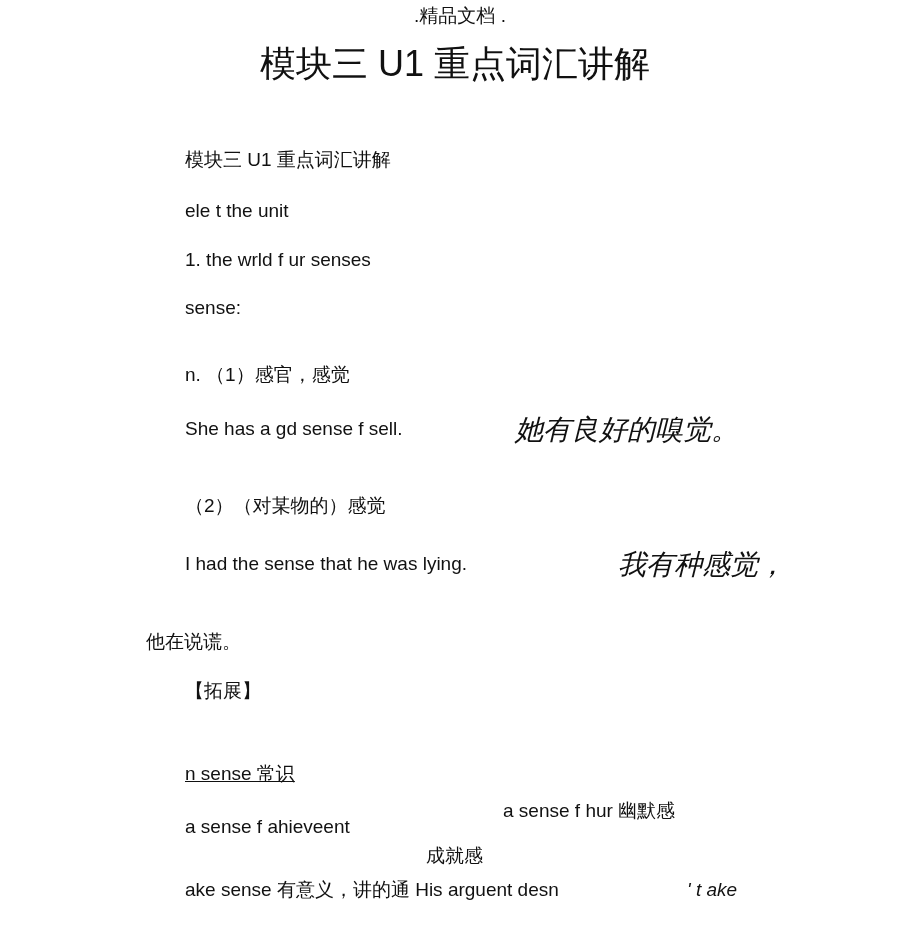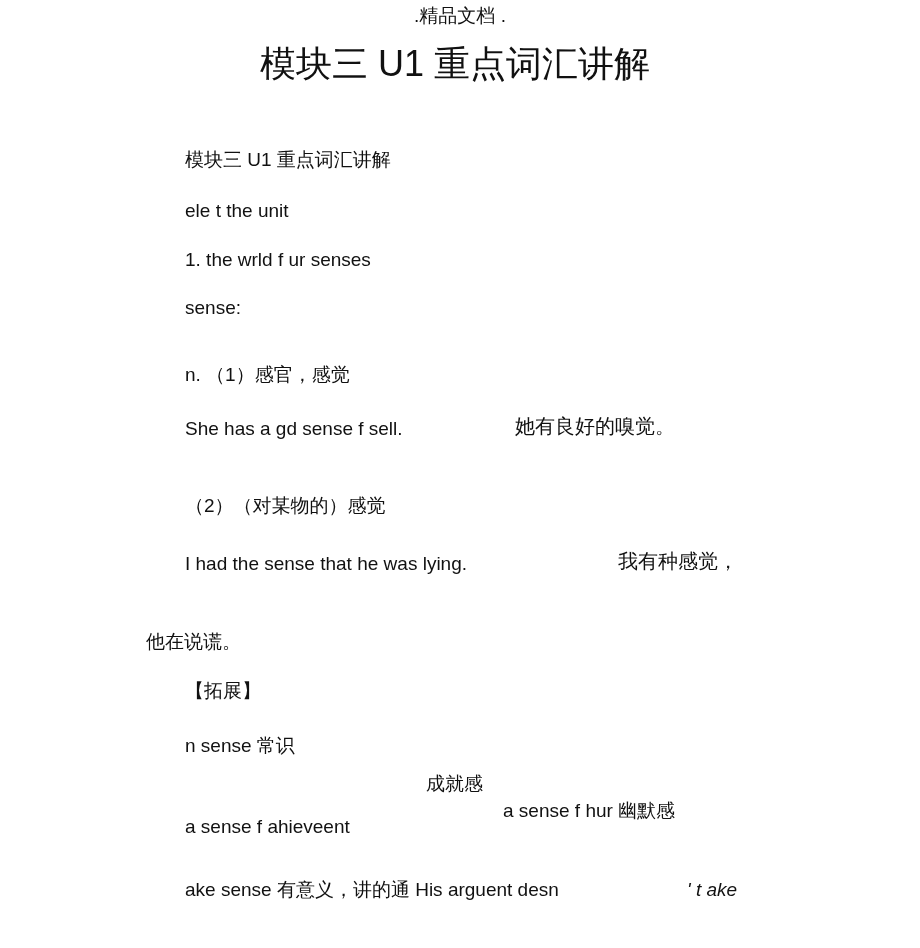--- a/index.html
+++ b/index.html
@@ -31,21 +31,22 @@
       left: 0;
       width: 910px;
       text-align: center;
       top: 46px;
       font-size: 36px;
     }
     .body-line {
       font-size: 19px;
     }
     .cn-big {
-      font-size: 20px;
+      font-size: 28px;
+      font-style: italic;
     }
   </style>
 </head>
 <body>
 
 <div>
   <div class="abs header-note">.精品文档 .</div>
   <div class="abs doc-title">模块三 U1 重点词汇讲解</div>
 
   <div class="abs body-line" style="left:185px; top:150px;">模块三 U1 重点词汇讲解</div>
@@ -56,21 +57,21 @@
   <div class="abs body-line" style="left:185px; top:365px;">n. （1）感官，感觉</div>
   <div class="abs body-line" style="left:185px; top:419px;">She has a gd sense f sell.</div>
   <div class="abs cn-big" style="left:515px; top:416px;">她有良好的嗅觉。</div>
 
   <div class="abs body-line" style="left:185px; top:496px;">（2）（对某物的）感觉</div>
   <div class="abs body-line" style="left:185px; top:554px;">I had the sense that he was lying.</div>
   <div class="abs cn-big" style="left:618px; top:551px;">我有种感觉，</div>
   <div class="abs body-line" style="left:136px; top:632px;margin-left:10px;">他在说谎。</div>
 
   <div class="abs body-line" style="left:185px; top:681px;">【拓展】</div>
-  <div class="abs body-line" style="left:185px; top:736px;">n sense 常识</div>
+  <div class="abs body-line" style="left:185px; top:764px;text-decoration:underline;">n sense 常识</div>
 
   <div class="abs body-line" style="left:185px; top:801px;margin-top:16px;">a sense f ahieveent</div>
-  <div class="abs body-line" style="left:426px; top:774px;text-align:center;">成就感</div>
+  <div class="abs body-line" style="left:426px; top:846px;text-align:center;">成就感</div>
   <div class="abs body-line" style="left:503px; top:801px;">a sense f hur 幽默感</div>
 
   <div class="abs body-line" style="left:185px; top:880px;">ake sense 有意义，讲的通  His arguent desn</div>
   <div class="abs body-line" style="left:687px; top:880px;font-style:italic;">'   t ake</div>
 </div>
 
 </body></html>

